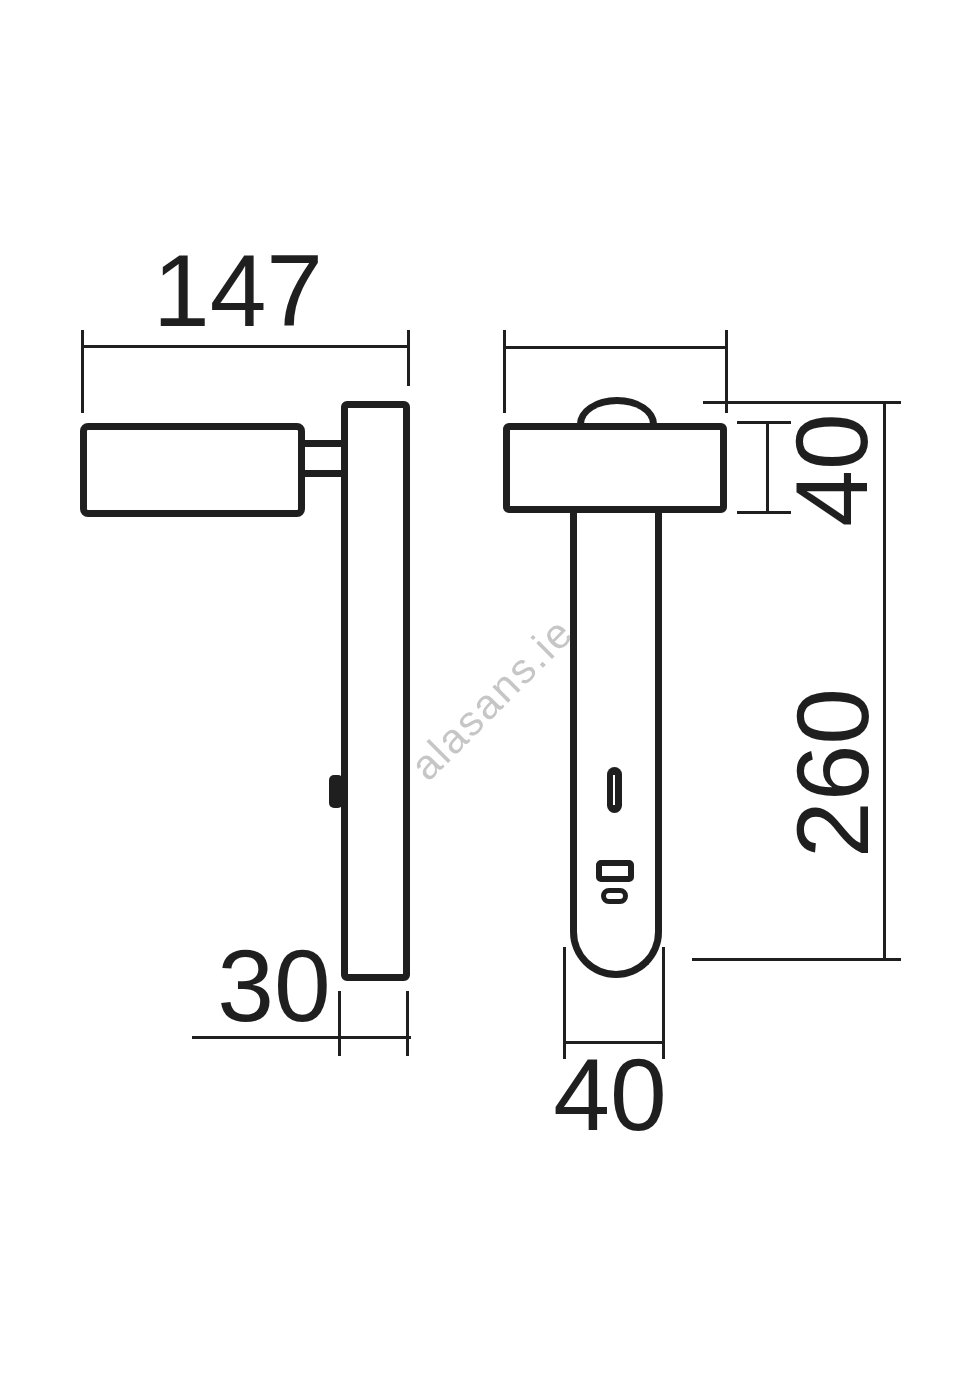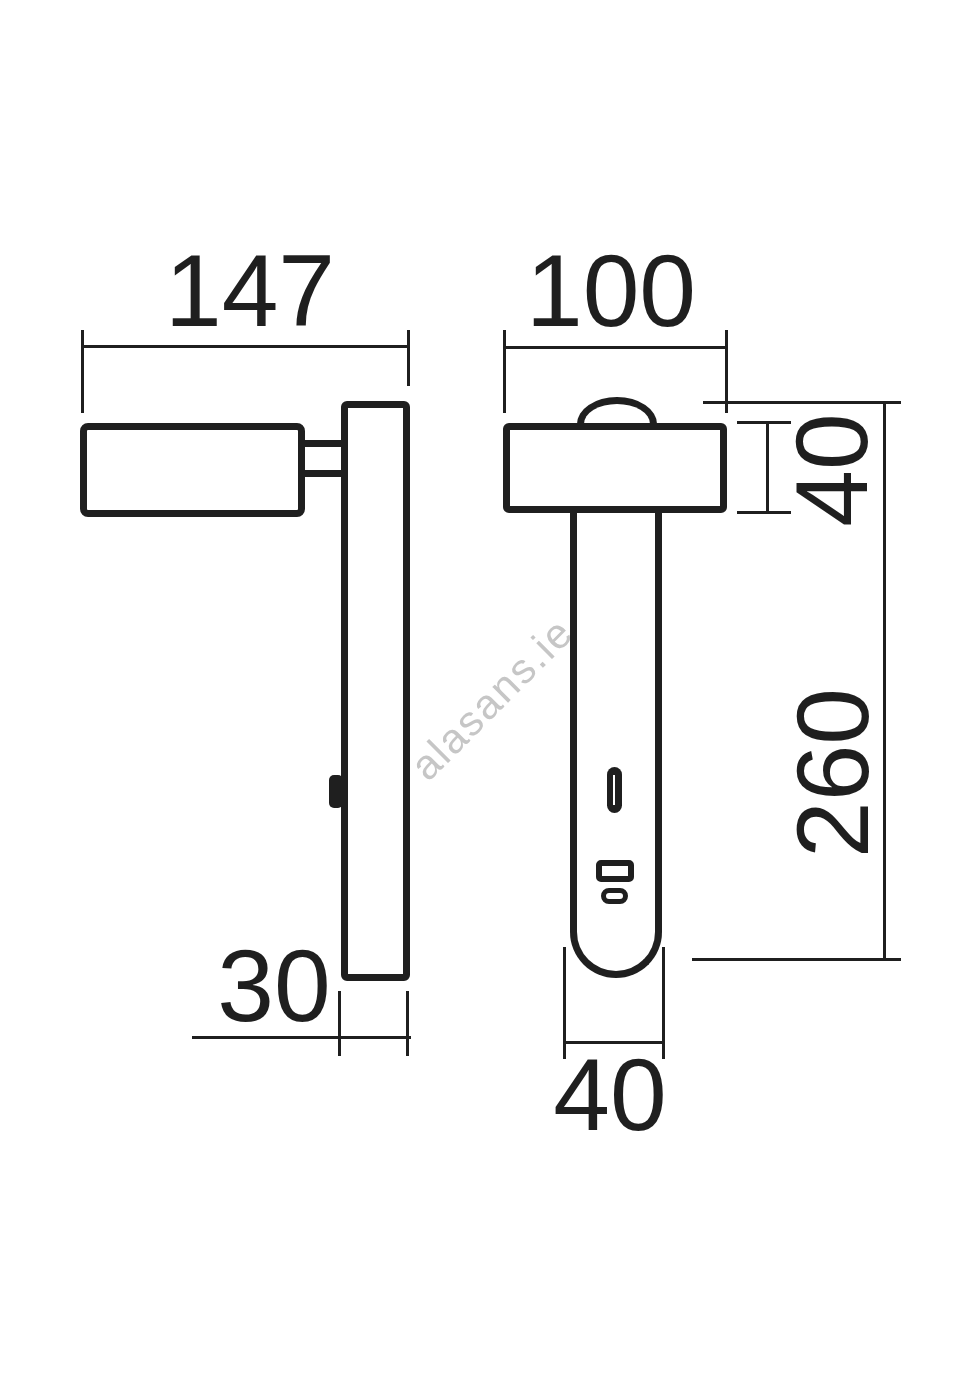--- a/index.html
+++ b/index.html
@@ -53,21 +53,21 @@
 
   <div class="abs z1" style="left:298px;top:440px;width:48px;height:37px;border-top:7px solid var(--ink);border-bottom:7px solid var(--ink);"></div>
 
   <div class="abs z1" style="left:329px;top:775px;width:14px;height:33px;background:var(--ink);border-radius:5px;"></div>
 
   <div class="abs obj z2" style="left:341px;top:401px;width:69px;height:580px;border-radius:6px;"></div>
 
   <div class="abs dline z4" style="left:82px;top:345px;width:328px;height:3px;"></div>
   <div class="abs dline z4" style="left:81px;top:330px;width:3px;height:83px;"></div>
   <div class="abs dline z4" style="left:407px;top:330px;width:3px;height:56px;"></div>
-  <span class="lbl z5" style="left:250px;top:240px;">147</span>
+  <span class="lbl z5" style="left:238px;top:240px;">147</span>
 
   <div class="abs dline z4" style="left:192px;top:1036px;width:219px;height:3px;"></div>
   <div class="abs dline z4" style="left:338px;top:991px;width:3px;height:65px;"></div>
   <div class="abs dline z4" style="left:406px;top:991px;width:3px;height:65px;"></div>
   <span class="lbl z5" style="left:265px;top:935px;margin-left:9px;">30</span>
 
   <div class="abs z1" style="left:577px;top:397px;width:80px;height:27px;border:7px solid var(--ink);border-bottom:none;border-radius:40px 40px 0 0 / 27px 27px 0 0;background:#fff;"></div>
 
   <div class="abs z1" style="left:570px;top:505px;width:92px;height:473px;border:7px solid var(--ink);border-top:none;border-radius:0 0 46px 46px;background:#fff;"></div>
 
@@ -77,21 +77,20 @@
     <div class="abs" style="left:6px;top:8px;width:2px;height:30px;background:#ffffff;"></div>
   </div>
 
   <div class="abs z3" style="left:596px;top:860px;width:38px;height:22px;border:6px solid var(--ink);border-radius:5px;background:#fff;"></div>
 
   <div class="abs z3" style="left:601px;top:888px;width:27px;height:16px;border:5px solid var(--ink);border-radius:8px;background:#fff;"></div>
 
   <div class="abs dline z4" style="left:504px;top:346px;width:224px;height:3px;"></div>
   <div class="abs dline z4" style="left:503px;top:330px;width:3px;height:83px;"></div>
   <div class="abs dline z4" style="left:725px;top:330px;width:3px;height:83px;"></div>
-  <span class="lbl z5" style="left:611px;top:240px;">100</span>
 
   <div class="abs dline z4" style="left:766px;top:423px;width:3px;height:90px;"></div>
   <div class="abs dline z4" style="left:737px;top:421px;width:54px;height:3px;"></div>
   <div class="abs dline z4" style="left:737px;top:511px;width:54px;height:3px;"></div>
   <span class="lbl rot z5" style="left:832px;top:470px;">40</span>
 
   <div class="abs dline z4" style="left:883px;top:403px;width:3px;height:557px;"></div>
   <div class="abs dline z4" style="left:703px;top:401px;width:198px;height:3px;"></div>
   <div class="abs dline z4" style="left:692px;top:958px;width:209px;height:3px;"></div>
   <span class="lbl rot z5" style="left:833px;top:773px;">260</span>

